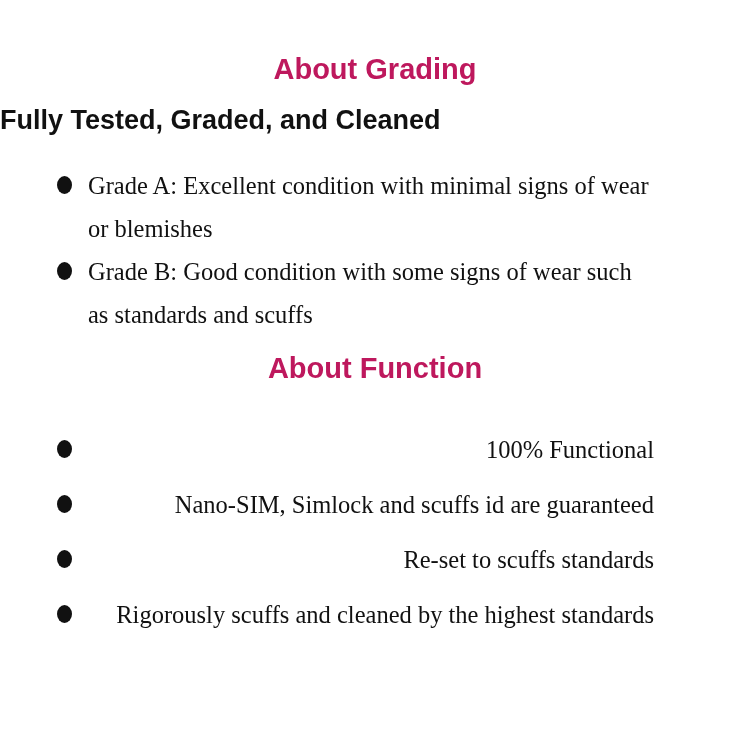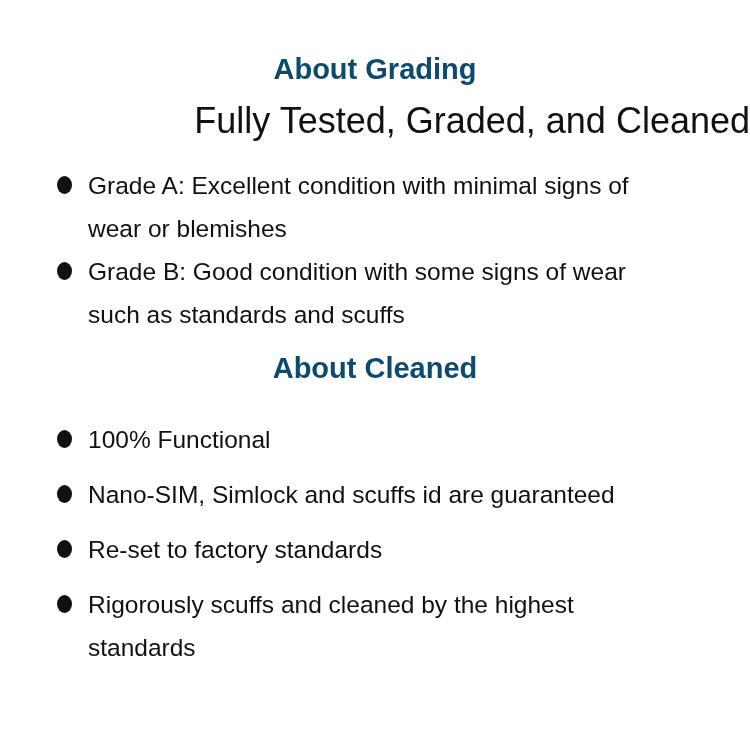--- a/index.html
+++ b/index.html
@@ -15,46 +15,48 @@
     font-family: "Liberation Sans", sans-serif;
     overflow: hidden;
     box-sizing: border-box;
   }
   .section-title {
     margin: 0;
     text-align: center;
     font-size: 29px;
     line-height: 35px;
     font-weight: bold;
-    color: #0c4a6e;
+    color: #be185d;
   }
   .section-title.grading {
     margin-top: 52px;
   }
   .section-title.function {
     margin-top: 15px;
   }
   .subtitle {
     margin-top: 18px;
-    text-align: right;
-    font-size: 36px;
+    text-align: left;
+    font-size: 27px;
     line-height: 31px;
-    font-weight: normal;
+    font-weight: bold;
     color: #111111;
   }
   .list {
     list-style: none;
     margin: 0;
     padding: 0 0 0 57px;
+    font-family: Liberation Serif, serif;
   }
   .list.grading-list {
     margin-top: 28px;
   }
   .list.function-list {
-    margin-top: 32px;
+    margin-top: 42px;
+    text-align: right;
   }
   .item {
     display: flex;
     align-items: flex-start;
     font-size: 24.5px;
     line-height: 43px;
     color: #111111;
   }
   .function-list .item {
     margin-bottom: 12px;
@@ -85,34 +87,34 @@
     <li class="item">
       <span class="bullet"></span>
       <span class="item-text">Grade A: Excellent condition with minimal signs of wear or blemishes</span>
     </li>
     <li class="item">
       <span class="bullet"></span>
       <span class="item-text">Grade B: Good condition with some signs of wear such as standards and scuffs</span>
     </li>
   </ul>
 
-  <h1 class="section-title function">About Cleaned</h1>
+  <h1 class="section-title function">About Function</h1>
 
   <ul class="list function-list">
     <li class="item">
       <span class="bullet"></span>
       <span class="item-text">100% Functional</span>
     </li>
     <li class="item">
       <span class="bullet"></span>
       <span class="item-text">Nano-SIM, Simlock and scuffs id are guaranteed</span>
     </li>
     <li class="item">
       <span class="bullet"></span>
-      <span class="item-text">Re-set to factory standards</span>
+      <span class="item-text">Re-set to scuffs standards</span>
     </li>
     <li class="item">
       <span class="bullet"></span>
       <span class="item-text">Rigorously scuffs and cleaned by the highest standards</span>
     </li>
   </ul>
 
 </div>
 
 </body></html>

